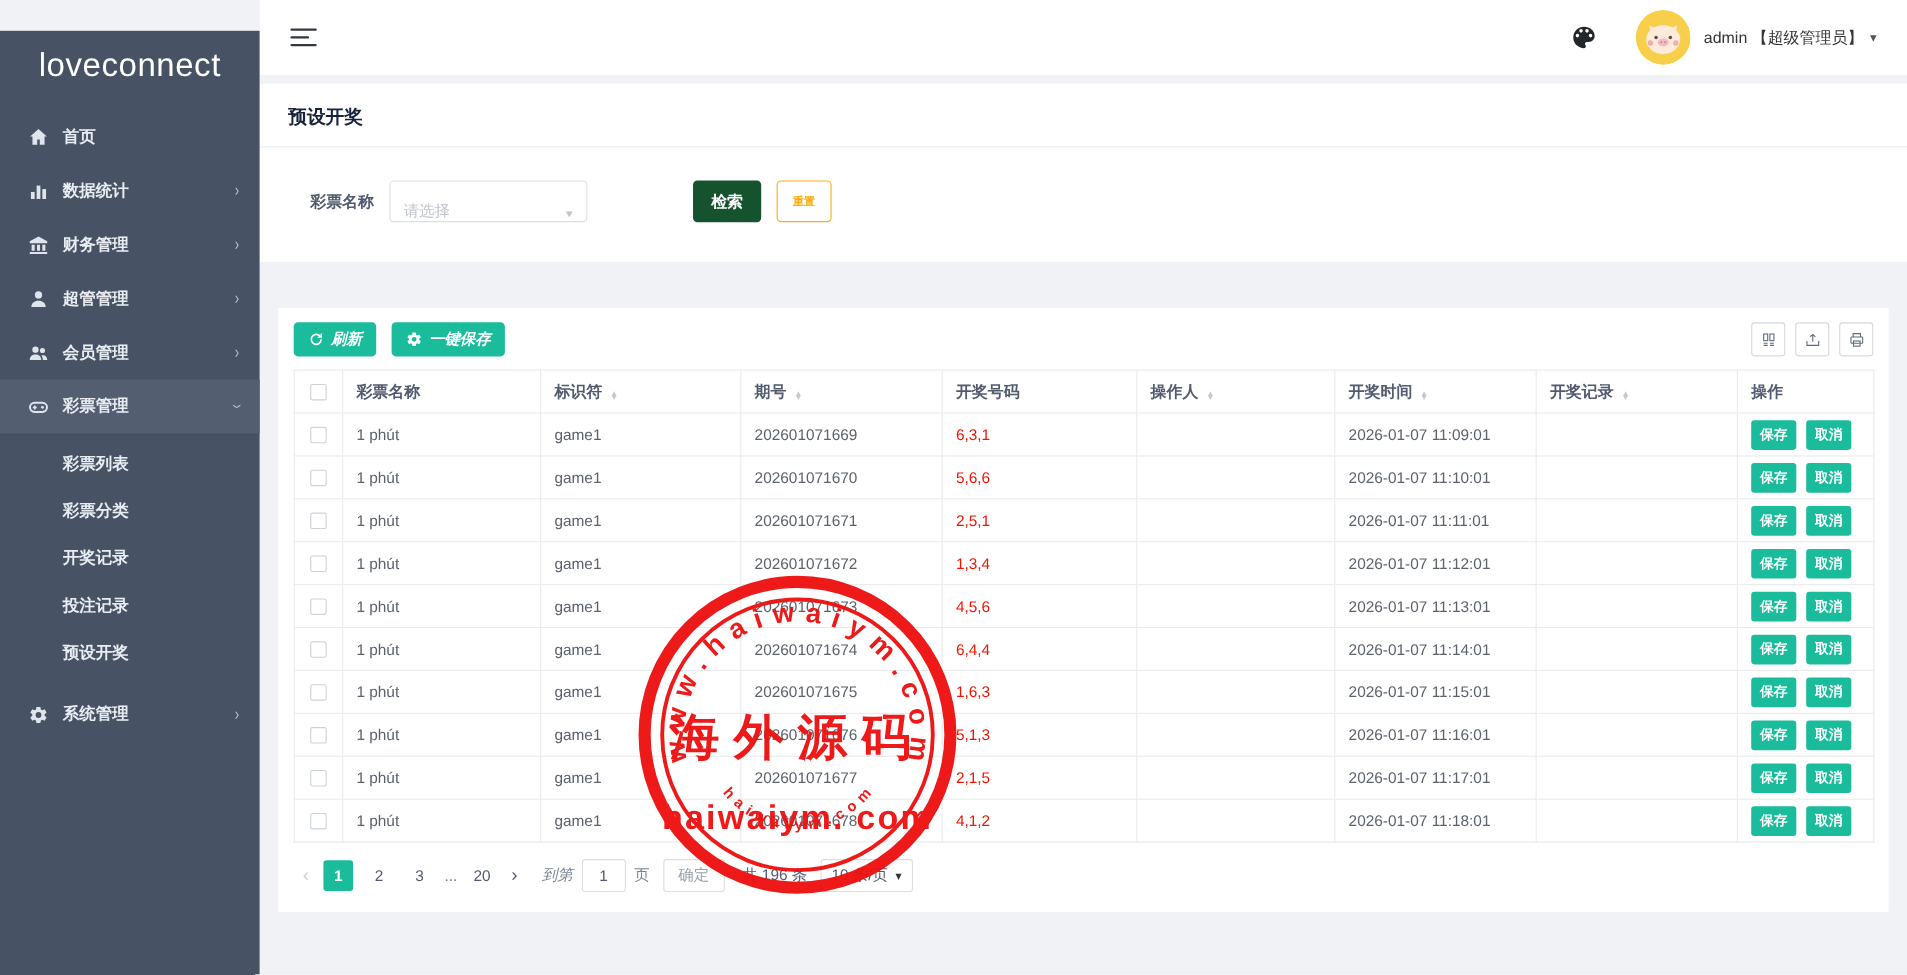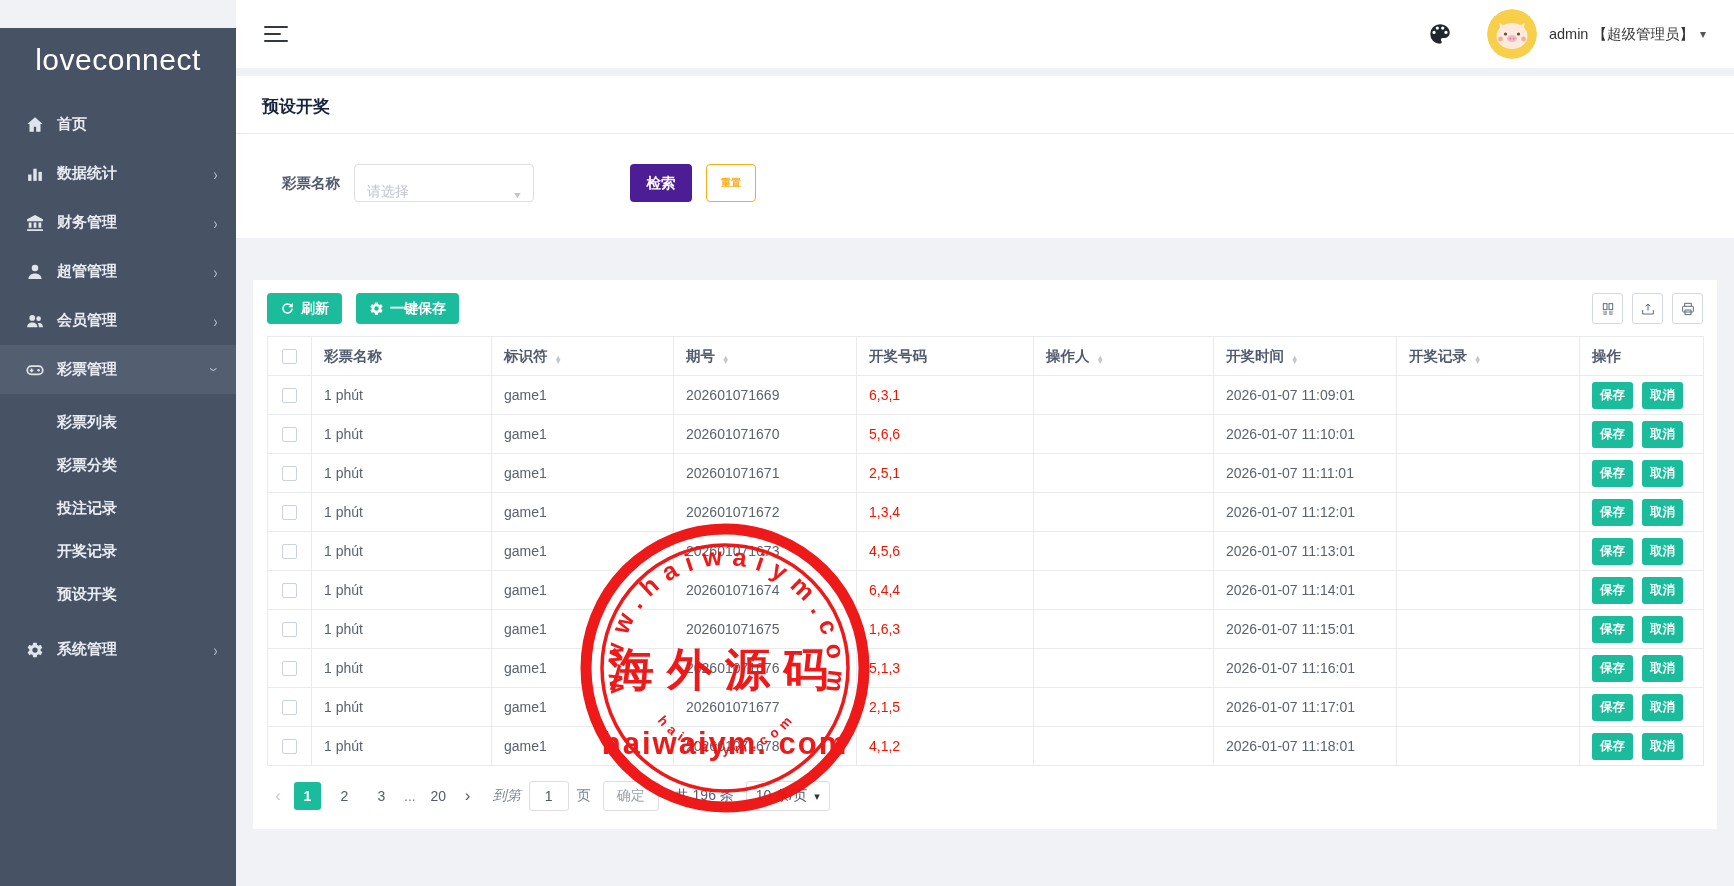--- a/index.html
+++ b/index.html
@@ -33,27 +33,27 @@
   .user-caret { margin-left:6px; font-size:12px; color:#555; cursor:pointer; }
   
   .card1 { background:#fff; margin-top:8px; }
   .card1-title { padding:19px 26px 15px; font-size:17px; font-weight:700; color:#17233d; border-bottom:1px solid #e8eaec; }
   .filter-row { padding:30px 26px 36px; display:flex; align-items:center; }
   .filter-label { margin-left:20px; font-size:14.5px; font-weight:700; color:#515a6e; }
   .select-box { margin-left:14px; width:180px; height:38px; border:1px solid #dcdee2; border-radius:4px; background:#fff;
     display:flex; align-items:flex-end; padding:0 10px 0 12px; cursor:pointer; }
   .select-box .ph { color:#c0c4cc; font-size:14px; flex:1; }
   .select-box .caret { color:#c0c4cc; font-size:11px; transform:scaleY(.8); }
-  .btn-search { margin-left:96px; width:62px; height:38px; background:#4c1d95; border:none; border-radius:4px; color:#fff; font-size:14.5px; font-weight:700; cursor:pointer; }
+  .btn-search { margin-left:96px; width:62px; height:38px; background:#14532d; border:none; border-radius:4px; color:#fff; font-size:14.5px; font-weight:700; cursor:pointer; }
   .btn-reset { margin-left:14px; width:50px; height:38px; background:#fff; border:1px solid #faad14; border-radius:4px; color:#faad14; font-size:10px; font-weight:700; cursor:pointer; }
   
   .card2 { margin:42px 17px 0; background:#fff; padding:13px 14px 18px; }
   .toolbar { display:flex; align-items:center; }
   .btn-teal { height:31px; background:#1abc9c; border:none; border-radius:4px; color:#fff; font-size:14px; font-weight:700;
-    display:inline-flex; align-items:center; padding:0 13px; cursor:pointer; }
+    display:inline-flex; align-items:center; padding:0 13px; cursor:pointer;font-style:italic; }
   .btn-teal svg { width:15px; height:15px; margin-right:6px; }
   .btn-teal + .btn-teal { margin-left:14px; }
   .tool-icons { margin-left:auto; display:flex; }
   .icon-btn { width:31px; height:31px; border:1px solid #d4d9df; border-radius:3px; background:#fff; display:flex; align-items:center; justify-content:center; cursor:pointer; margin-left:9px; }
   .icon-btn svg { width:16px; height:16px; stroke:#5d6b79; fill:none; stroke-width:1.5; }
   table { margin-top:12px; width:100%; border-collapse:collapse; table-layout:fixed; }
   th, td { border:1px solid #e8eaec; padding:0 12px; }
   th { height:39px; font-size:14.5px; font-weight:700; color:#515a6e; text-align:left; }
   td { height:39px; font-size:14px; color:#5b626b; }
   .sort { display:inline-flex; flex-direction:column; margin-left:7px; vertical-align:1px; line-height:.62; }
@@ -131,22 +131,22 @@
           <rect x="1.2" y="4.9" width="14.6" height="7.8" rx="3.9" fill="none" stroke="#dfe5ec" stroke-width="1.7"></rect>
           <path d="M4.6 7.2h1.4v1h1v1.4H6v1H4.6v-1h-1V8.2h1z"></path>
           <circle cx="11.9" cy="8.8" r="1.2"></circle>
         </svg>
       <span>彩票管理</span>
       <span class="chev">›</span>
     </div>
     <div class="submenu">
       <div class="submenu-item">彩票列表</div>
       <div class="submenu-item">彩票分类</div>
+      <div class="submenu-item">开奖记录</div>
       <div class="submenu-item">投注记录</div>
-      <div class="submenu-item">开奖记录</div>
       <div class="submenu-item">预设开奖</div>
     </div>
     <div class="menu-item">
       <svg viewBox="0 0 24 24">
           <path d="M19.4 13c.05-.3.1-.6.1-1s-.05-.7-.1-1l2.1-1.6c.2-.2.2-.4.1-.6l-2-3.4c-.1-.2-.4-.3-.6-.2l-2.5 1c-.5-.4-1-.7-1.7-1l-.4-2.6c0-.2-.2-.4-.5-.4h-4c-.2 0-.4.2-.5.4l-.4 2.6c-.6.3-1.1.6-1.6 1l-2.5-1c-.2-.1-.5 0-.6.2l-2 3.4c-.1.2-.1.5.1.6L4.5 11c-.05.3-.1.6-.1 1s.05.7.1 1l-2.1 1.6c-.2.2-.2.4-.1.6l2 3.4c.1.2.4.3.6.2l2.5-1c.5.4 1 .7 1.6 1l.4 2.6c.1.2.3.4.5.4h4c.3 0 .5-.2.5-.4l.4-2.6c.7-.3 1.2-.6 1.7-1l2.5 1c.2.1.5 0 .6-.2l2-3.4c.1-.2.1-.4-.1-.6L19.4 13zM12 15.5a3.5 3.5 0 110-7 3.5 3.5 0 010 7z"></path>
         </svg>
       <span>系统管理</span>
       <span class="chev">›</span>
     </div>
   </nav>

